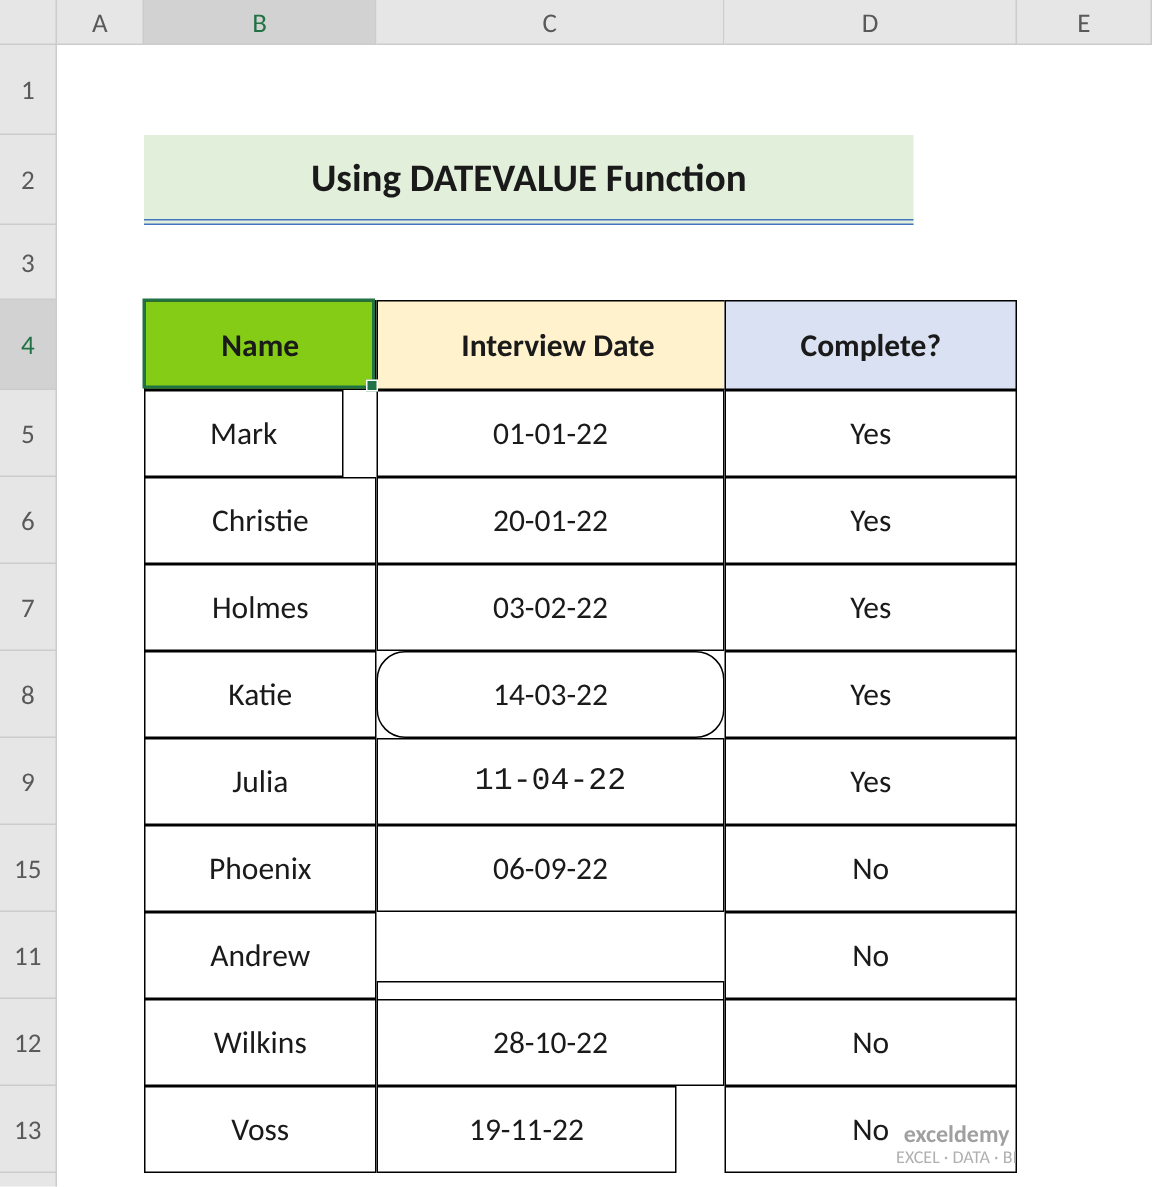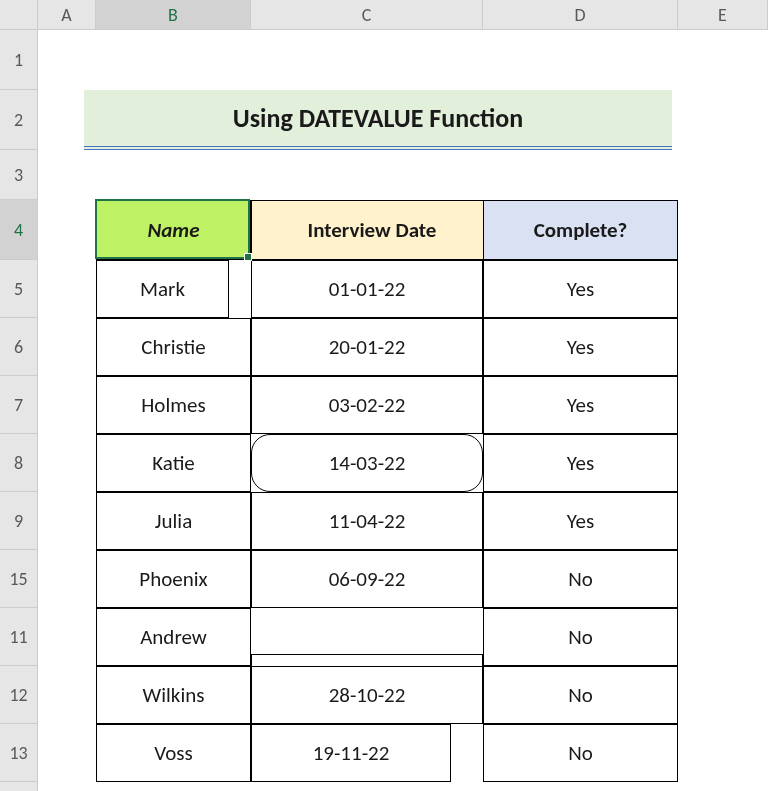--- a/index.html
+++ b/index.html
@@ -89,21 +89,21 @@
       border-bottom: 4px double #4472c4;
       font-weight: bold;
       font-size: 26px;
       color: #1a1a1a;
     }
     .header-cell {
       border: 1px solid #000000;
       font-weight: bold;
       font-size: 21px;
     }
-    .header-b { background: #bef264; font-style: italic; }
+    .header-b { background: #84cc16; }
     .header-c { background: #fff2cc; }
     .header-d { background: #d9e1f2; }
     .data-cell {
       border: 1px solid #000000;
       background: #ffffff;
     }
     .selected-cell {
       position: absolute;
       border: 2px solid #217346;
       pointer-events: none;
@@ -157,49 +157,53 @@
       <div class="row-header" style="height: 58px;">8</div>
       <div class="row-header" style="height: 58px;">9</div>
       <div class="row-header" style="height: 58px;">15</div>
       <div class="row-header" style="height: 58px;">11</div>
       <div class="row-header" style="height: 58px;">12</div>
       <div class="row-header" style="height: 58px;">13</div>
       <div class="row-header" style="height: 30px;">14</div>
     </div>
 
   <div class="cells-area" id="cells-area">
-      <div class="cell title-cell" style="left: 46px; top: 60px; width: 588px; height: 60px;">Using DATEVALUE Function</div>
+      <div class="cell title-cell" style="left: 58px; top: 60px; width: 513px; height: 60px;">Using DATEVALUE Function</div>
       <div class="cell header-cell header-b" style="left: 58px; top: 170px; width: 155px; height: 60px;">Name</div>
       <div class="cell header-cell header-c" style="left: 213px; top: 170px; width: 242px; height: 60px;">Interview Date</div>
       <div class="cell header-cell header-d" style="left: 445px; top: 170px; width: 195px; height: 60px;">Complete?</div>
       <div class="cell data-cell" style="left: 58px; top: 230px; width: 133px; height: 58px;">Mark</div>
       <div class="cell data-cell" style="left: 213px; top: 230px; width: 232px; height: 58px;">01-01-22</div>
       <div class="cell data-cell" style="left: 445px; top: 230px; width: 195px; height: 58px;">Yes</div>
       <div class="cell data-cell" style="left: 58px; top: 288px; width: 155px; height: 58px;">Christie</div>
       <div class="cell data-cell" style="left: 213px; top: 288px; width: 232px; height: 58px;">20-01-22</div>
       <div class="cell data-cell" style="left: 445px; top: 288px; width: 195px; height: 58px;">Yes</div>
       <div class="cell data-cell" style="left: 58px; top: 346px; width: 155px; height: 58px;">Holmes</div>
       <div class="cell data-cell" style="left: 213px; top: 346px; width: 232px; height: 58px;">03-02-22</div>
       <div class="cell data-cell" style="left: 445px; top: 346px; width: 195px; height: 58px;">Yes</div>
       <div class="cell data-cell" style="left: 58px; top: 404px; width: 155px; height: 58px;">Katie</div>
       <div class="cell data-cell" style="left: 213px; top: 404px; width: 232px; height: 58px; border-radius: 19px;">14-03-22</div>
       <div class="cell data-cell" style="left: 445px; top: 404px; width: 195px; height: 58px;">Yes</div>
       <div class="cell data-cell" style="left: 58px; top: 462px; width: 155px; height: 58px;">Julia</div>
-      <div class="cell data-cell" style="left: 213px; top: 462px; width: 232px; height: 58px;">11-04-22</div>
+      <div class="cell data-cell" style="left: 213px; top: 462px; width: 232px; height: 58px; font-family: Liberation Mono, monospace;">11-04-22</div>
       <div class="cell data-cell" style="left: 445px; top: 462px; width: 195px; height: 58px;">Yes</div>
       <div class="cell data-cell" style="left: 58px; top: 520px; width: 155px; height: 58px;">Phoenix</div>
       <div class="cell data-cell" style="left: 213px; top: 520px; width: 232px; height: 58px;">06-09-22</div>
       <div class="cell data-cell" style="left: 445px; top: 520px; width: 195px; height: 58px;">No</div>
       <div class="cell data-cell" style="left: 58px; top: 578px; width: 155px; height: 58px;">Andrew</div>
       <div class="cell data-cell" style="left: 213px; top: 578px; width: 232px; height: 58px; margin-top: 46px;">17-10-22</div>
       <div class="cell data-cell" style="left: 445px; top: 578px; width: 195px; height: 58px;">No</div>
       <div class="cell data-cell" style="left: 58px; top: 636px; width: 155px; height: 58px;">Wilkins</div>
       <div class="cell data-cell" style="left: 213px; top: 636px; width: 232px; height: 58px;">28-10-22</div>
       <div class="cell data-cell" style="left: 445px; top: 636px; width: 195px; height: 58px;">No</div>
       <div class="cell data-cell" style="left: 58px; top: 694px; width: 155px; height: 58px;">Voss</div>
       <div class="cell data-cell" style="left: 213px; top: 694px; width: 200px; height: 58px;">19-11-22</div>
       <div class="cell data-cell" style="left: 445px; top: 694px; width: 195px; height: 58px;">No</div>
       <div class="selected-cell" style="left: 57px; top: 169px; width: 155px; height: 60px;">
         <div class="fill-handle"></div>
       </div>
     </div>
 
+  <div class="watermark">
+    <div class="brand">exceldemy</div>
+    <div>EXCEL · DATA · BI</div>
+  </div>
 </div>
 
 </body></html>

